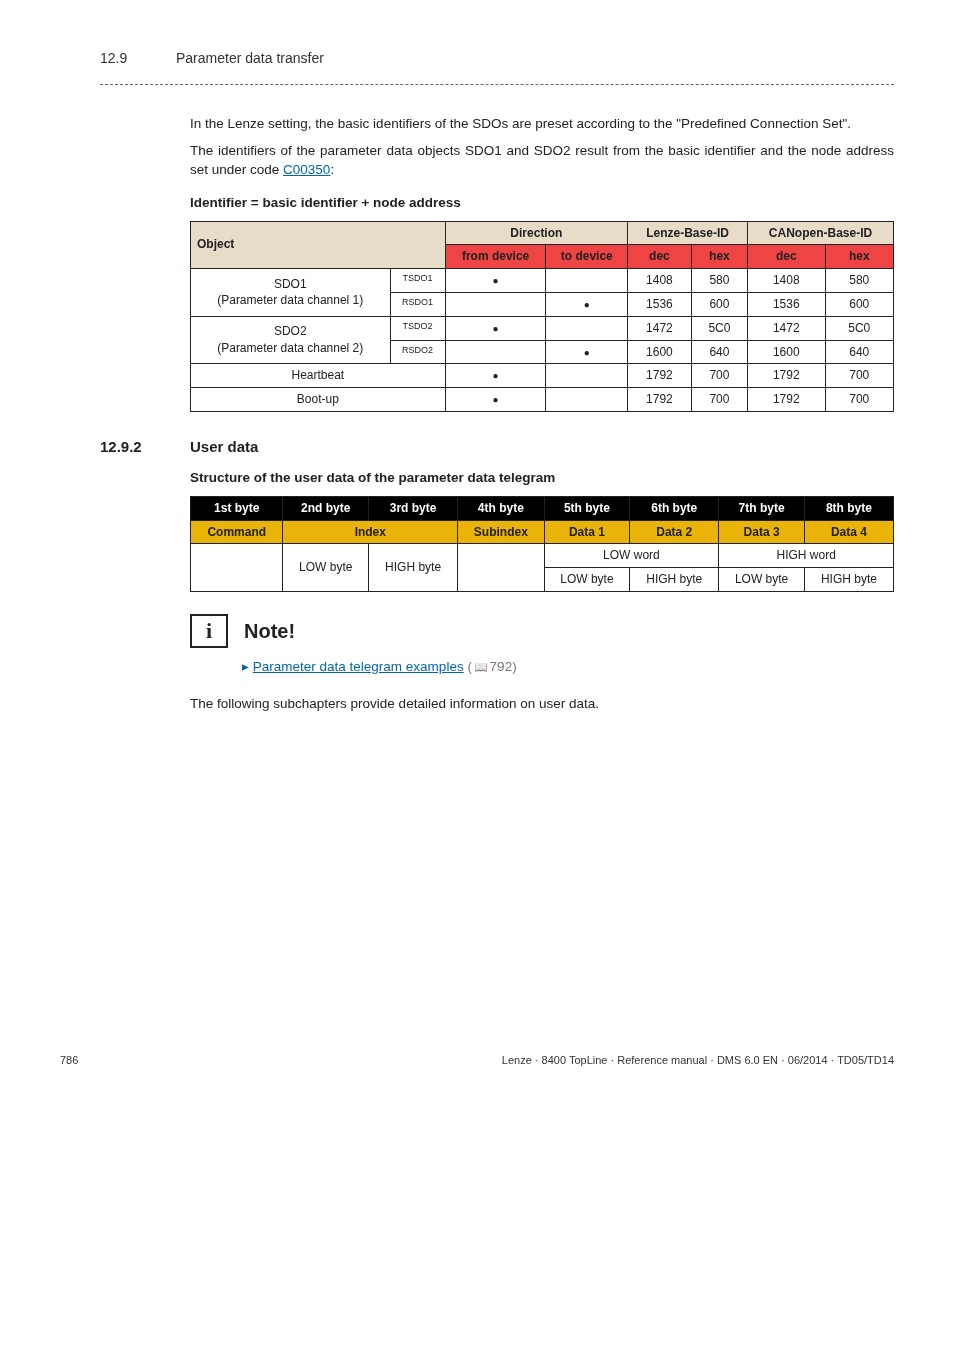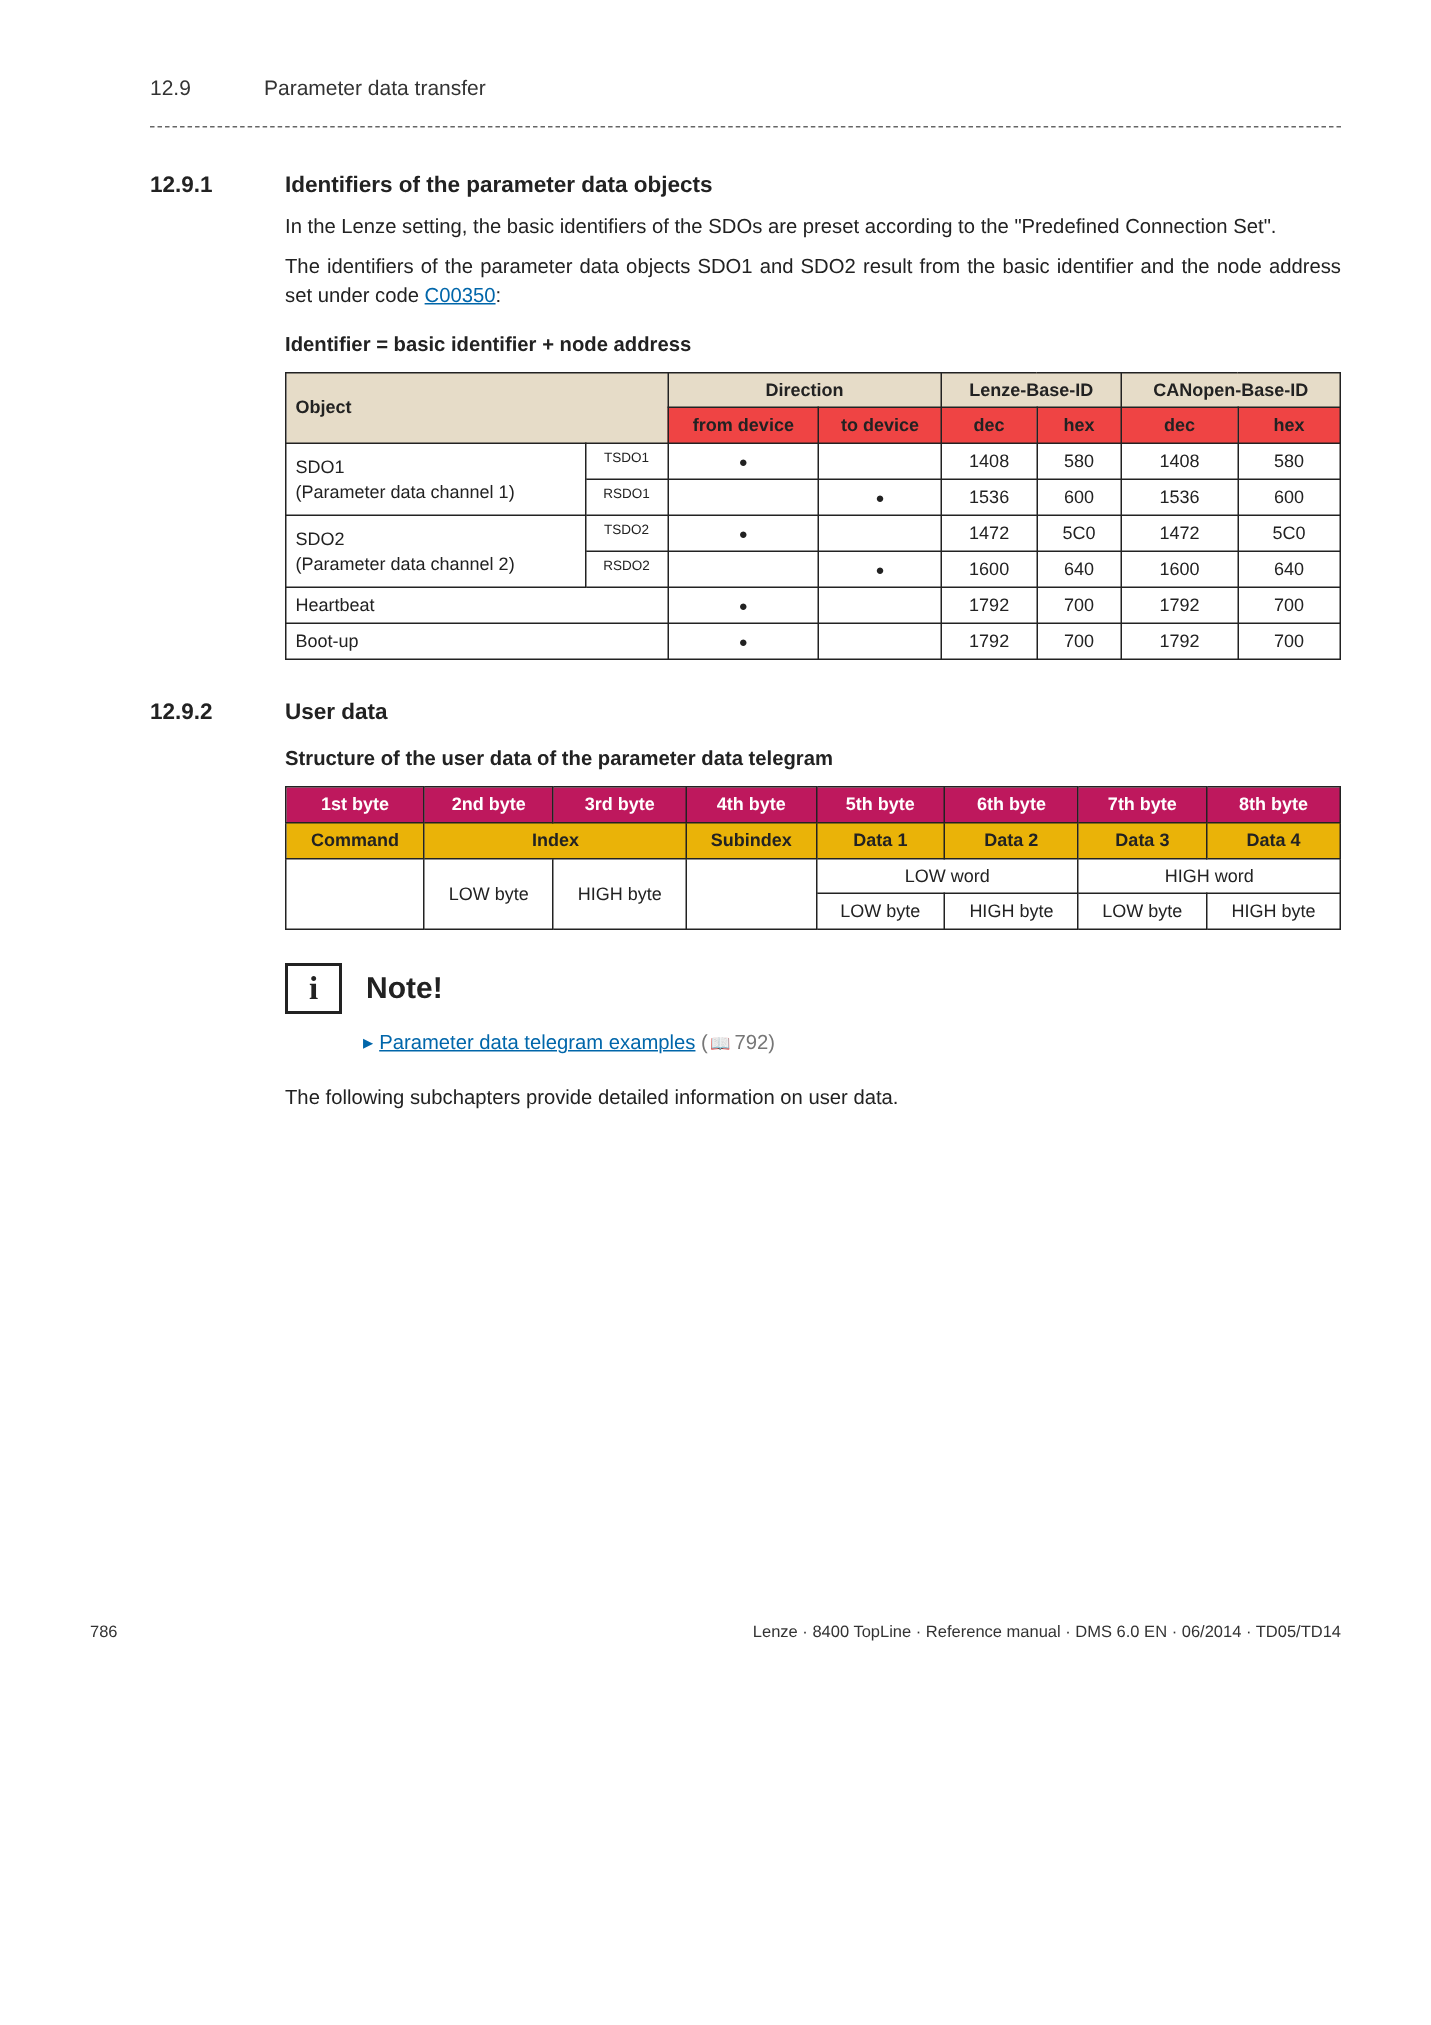--- a/index.html
+++ b/index.html
@@ -77,25 +77,25 @@
   th, td {
     border: 1px solid #222;
     padding: 3px 6px;
     vertical-align: middle;
   }
   .t1 { margin-bottom: 14px; }
   .t1 thead th { background: #e6dcc8; font-weight: 700; text-align: center; }
   .t1 .objhdr { text-align: left; }
   .t1 .sub th { background: #ef4444; font-weight: 700; text-align: center; }
   .t1 td { text-align: center; }
-  .t1 .lbl { text-align: left; }
+  .t1 .lbl { text-align: center; }
   .sup { font-size: 9px; vertical-align: top; }
   .dot::before { content: "\25CF"; font-size: 10px; }
 
-  .t2 thead .r1 th { background: #be185d; color: #fff; font-weight: 700; text-align: center; }
+  .t2 thead .r1 th { background: #000000; color: #fff; font-weight: 700; text-align: center; }
   .t2 thead .r2 th { background: #eab308; font-weight: 700; text-align: center; }
   .t2 td { text-align: center; }
 
   .notebox {
     display: flex;
     align-items: center;
     gap: 16px;
     margin: 22px 0 10px 0;
   }
   .noteicon {
@@ -132,24 +132,20 @@
 </head>
 <body>
 <div class="page">
 
 <div class="subline">
   <span class="n">12.9</span>
   <span>Parameter data transfer</span>
 </div>
 <hr class="dashrule">
 
-<div class="secrow">
-  <div class="secnum">12.9.1</div>
-  <div class="sectitle">Identifiers of the parameter data objects</div>
-</div>
 <div class="body">
   <p>In the Lenze setting, the basic identifiers of the SDOs are preset according to the "Predefined Connection Set".</p>
   <p>
     <span>The identifiers of the parameter data objects SDO1 and SDO2 result from the basic identifier and the node address set under code </span><a class="link">C00350</a><span>:</span>
   </p>
   <div class="subhead">Identifier = basic identifier + node address</div>
 
   <table class="t1">
     <thead>
       <tr>

